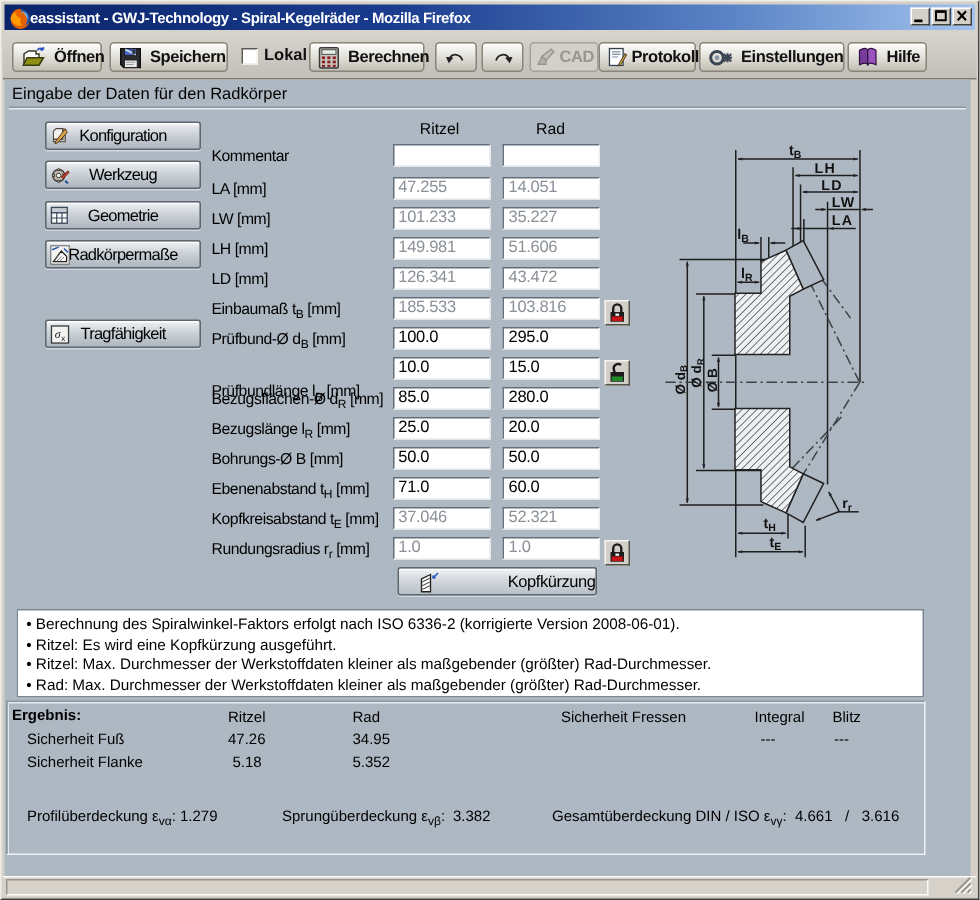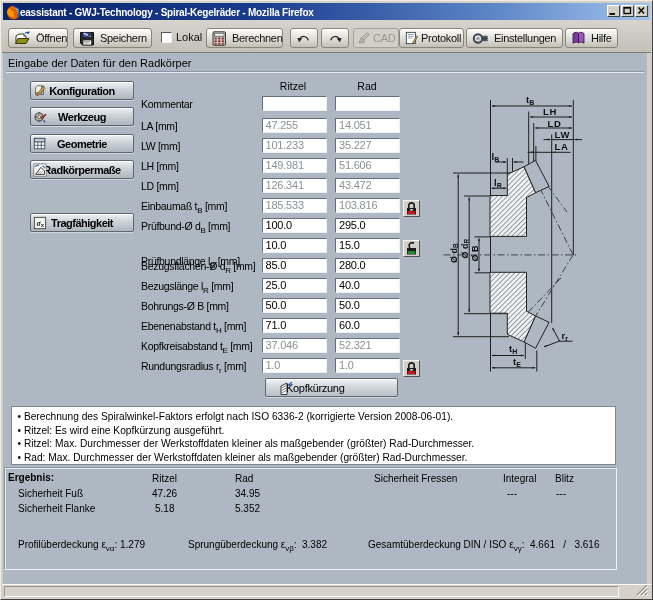--- a/index.html
+++ b/index.html
@@ -15,37 +15,37 @@
 #titlebar { position:absolute; left:3px; top:3px; width:647px; height:17px;
   background:linear-gradient(to right,#0a246a 0%,#1a3c8e 40%,#5b84c6 75%,#a2c3ee 100%);
   color:#fff; font-size:10px; font-weight:bold; letter-spacing:-0.55px; }
 #titletext { position:absolute; left:17px; white-space:nowrap; letter-spacing:-0.25px; }
 .winbtn { position:absolute; top:2px; width:13px; height:12px; background:#d4d0c8;
   border-top:1px solid #fff; border-left:1px solid #fff;
   border-right:1px solid #404040; border-bottom:1px solid #404040;
   font-size:9px; color:#000; text-align:center; line-height:10px; font-weight:bold; }
 
 #toolbar { position:absolute; left:2px; top:20px; width:649px; height:33px;
-  background:linear-gradient(#d7d4ce,#c3c0ba); border-bottom:1px solid #7e7a74; }
+  background:linear-gradient(#d7d4ce,#c3c0ba); border-bottom:1px solid #7e7a74;font-weight:bold; }
 .tbtn { position:absolute; top:8px; height:20px; border:1px solid #8a8579;
   border-radius:3px; background:linear-gradient(#fdfdfb,#dcdad2 60%,#c2bfb6);
   box-shadow:inset 0 1px 0 #fff; font-size:11px; letter-spacing:-0.3px; color:#111;
   display:flex; align-items:center; padding:0 6px 0 5px; white-space:nowrap; }
 .tbtn svg { margin-right:5px; flex:none; }
 
 #content { position:absolute; left:3px; top:53px; width:644px; height:531px;
   background:#aeb8c2; }
 .groove { position:absolute; height:2px; border-top:1px solid #8c96a0;
   border-bottom:1px solid #e6ebf0; }
 
 .sbtn { position:absolute; left:27px; width:104px; height:19px;
   border:1px solid #5f666d; border-radius:2px;
   background:linear-gradient(#eef1f3,#ccd2d8 45%,#aeb6be);
   box-shadow:0 1px 0 #cfd8e0, inset 0 1px 0 #ffffff;
-  font-size:11px; letter-spacing:-0.5px; color:#000; text-align:center; line-height:18px;font-weight:bold; }
+  font-size:11px; letter-spacing:-0.5px; color:#000; text-align:center; line-height:18px; }
 .sbtn svg { position:absolute; left:2px; top:2px; width:14px; height:14px; }
 
 .flabel { position:absolute; left:138px; font-size:10.5px; letter-spacing:-0.3px; color:#000; white-space:nowrap; }
 .flabel sub { font-size:8px; }
 .finput { position:absolute; width:65px; height:15px; background:#fff;
   border-top:1px solid #636f7b; border-left:1px solid #636f7b;
   border-bottom:1px solid #eef1f4; border-right:1px solid #eef1f4;
   font-size:11px; letter-spacing:-0.2px; line-height:13px; padding-left:3px; color:#000; white-space:nowrap; overflow:hidden; }
 .finput.dis { color:#8a9096; }
 .lockbtn { position:absolute; left:400px; width:17px; height:17px; background:#d2cfc8;
@@ -236,21 +236,21 @@
   <rect x="3" y="7" width="9" height="6.5" fill="#1c1c1c"></rect>
   <rect x="3.8" y="10" width="7.4" height="3" fill="#1f8c28"></rect>
   <path d="M5.5 7 L5.5 5 A3 3 0 0 1 11 3.4 " fill="none" stroke="#1c1c1c" stroke-width="1.6" transform="rotate(-18 7 6)"></path>
 </svg>
       </div>
       <div class="flabel" style="top:207px">Bezugsflächen-Ø d<sub>R</sub> [mm]</div>
       <div class="finput " style="left:258.5px;top:205px">85.0</div>
       <div class="finput " style="left:332px;top:205px">280.0</div>
       <div class="flabel" style="top:227px">Bezugslänge l<sub>R</sub> [mm]</div>
       <div class="finput " style="left:258.5px;top:225px">25.0</div>
-      <div class="finput " style="left:332px;top:225px">40.0</div>
+      <div class="finput " style="left:332px;top:225px">20.0</div>
       <div class="flabel" style="top:247px">Bohrungs-Ø B [mm]</div>
       <div class="finput " style="left:258.5px;top:245px">50.0</div>
       <div class="finput " style="left:332px;top:245px">50.0</div>
       <div class="flabel" style="top:267px">Ebenenabstand t<sub>H</sub> [mm]</div>
       <div class="finput " style="left:258.5px;top:265px">71.0</div>
       <div class="finput " style="left:332px;top:265px">60.0</div>
       <div class="flabel" style="top:287px">Kopfkreisabstand t<sub>E</sub> [mm]</div>
       <div class="finput dis" style="left:258.5px;top:285px">37.046</div>
       <div class="finput dis" style="left:332px;top:285px">52.321</div>
       <div class="flabel" style="top:307px">Rundungsradius r<sub>r</sub> [mm]</div>
@@ -259,21 +259,21 @@
       <div class="lockbtn" style="top:307px">
         <svg width="15" height="15" viewBox="0 0 15 15" style="position:absolute;left:0px;top:0px">
   <rect x="3" y="7" width="9" height="6.5" fill="#1c1c1c"></rect>
   <rect x="3.8" y="10" width="7.4" height="3" fill="#cc1414"></rect>
   <path d="M4.8 7 L4.8 4.6 A2.7 2.7 0 0 1 10.2 4.6 L10.2 7" fill="none" stroke="#1c1c1c" stroke-width="1.6"></path>
           <rect x="6.3" y="8" width="2.4" height="1.6" fill="#e8e8e8"></rect>
 </svg>
       </div>
     </div>
 
-  <div style="position:absolute;left:262px;top:325px;width:133px;height:19px;border:1px solid #5f666d;border-radius:2px;background:linear-gradient(#f2f4f6,#d3d8dd 45%,#b9c1c8);box-shadow:0 1px 0 #cfd8e0, inset 0 1px 0 #ffffff;font-size:11px;letter-spacing:-0.3px;text-align:left;line-height:18px">
+  <div style="position:absolute;left:262px;top:325px;width:133px;height:19px;border:1px solid #5f666d;border-radius:2px;background:linear-gradient(#f2f4f6,#d3d8dd 45%,#b9c1c8);box-shadow:0 1px 0 #cfd8e0, inset 0 1px 0 #ffffff;font-size:11px;letter-spacing:-0.3px;text-align:right;line-height:18px">
     <svg style="position:absolute;left:13px;top:2px" width="16" height="15" viewBox="0 0 16 15">
       <path d="M2 13.5 L2 5 L8 2 L8 13.5 Z" fill="#fff" stroke="#222" stroke-width="0.9"></path>
       <path d="M2.5 7 L7.5 4.5 M2.5 9.5 L7.5 7 M2.5 12 L7.5 9.5" stroke="#555" stroke-width="0.7"></path>
       <path d="M13 1 L9.5 4.5 M9.5 4.5 L10 2.6 M9.5 4.5 L11.4 4" stroke="#2858c0" stroke-width="1.1" fill="none"></path>
     </svg>
     <span style="margin-left:20px">Kopfkürzung</span>
   </div>
 
   <svg style="position:absolute;left:440px;top:29px" width="207" height="302" viewBox="443 82 207 302" font-family="Liberation Sans, sans-serif">
     <defs>

